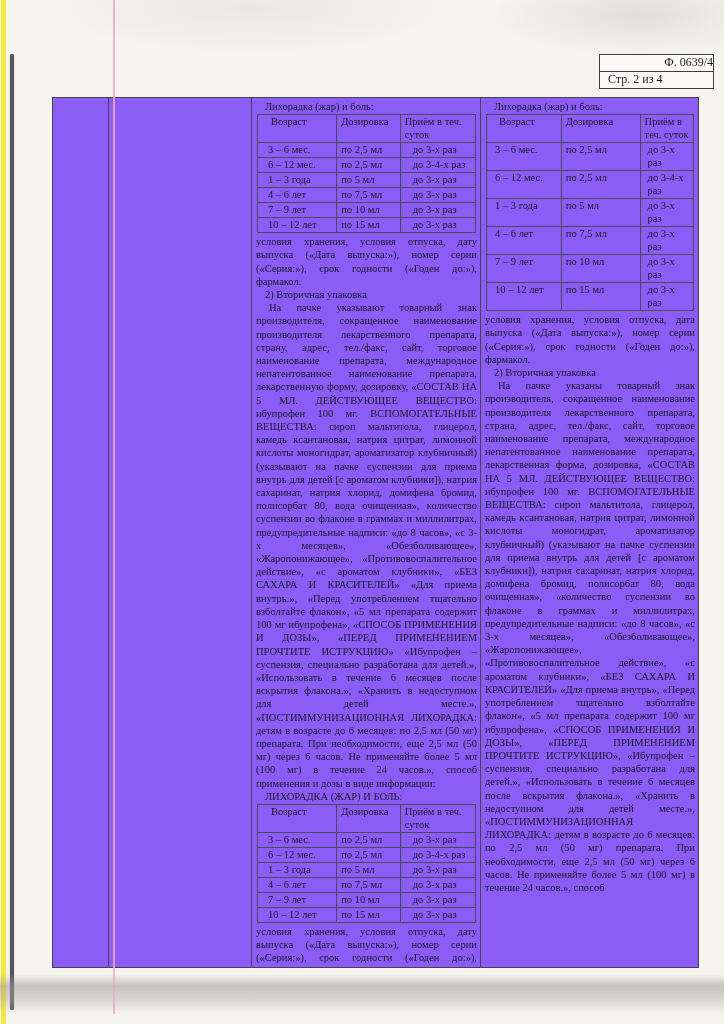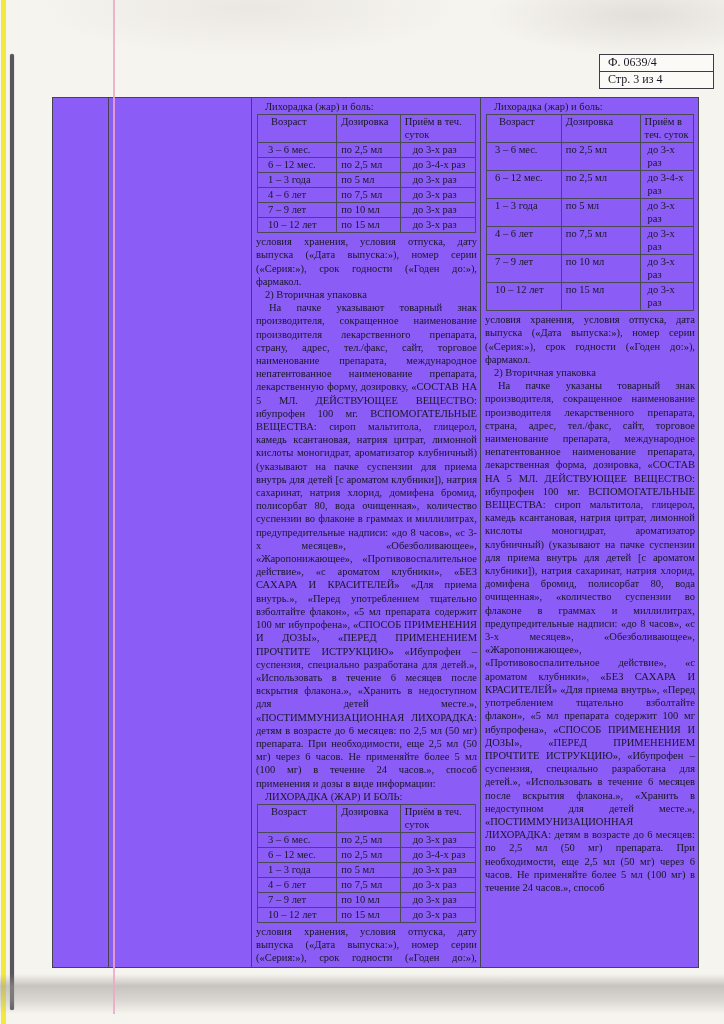--- a/index.html
+++ b/index.html
@@ -13,21 +13,21 @@
   }
   
   .strip-yellow{position:absolute;left:1px;top:0;width:5px;height:1024px;background:#f3e93e;}
   .line-dark{position:absolute;left:10px;top:54px;width:4px;height:956px;background:#56565c;border-radius:2px;box-shadow:0 0 1px #56565c;}
   .line-pink{position:absolute;left:113px;top:0;width:2px;height:1014px;background:#eda7c9;opacity:.85;z-index:5;}
   .bottom-band{position:absolute;left:0;top:974px;width:724px;height:40px;
     background:linear-gradient(to bottom, rgba(150,146,140,0) 0%, rgba(160,156,150,.55) 30%, rgba(175,171,165,.40) 65%, rgba(190,186,180,0) 100%);}
   
   .stamp{position:absolute;left:599px;top:54px;width:113px;border:1.4px solid #3c3c46;background:#fbfaf6;z-index:2;}
   .stamp div{padding:0 0 1px 8px;font-size:12px;line-height:15px;white-space:nowrap;}
-  .stamp div:first-child{border-bottom:1.2px solid #3c3c46;}
+  .stamp div:first-child{border-bottom:1.2px solid #3c3c46;text-align:right;}
   
   .frame{position:absolute;left:52px;top:97px;width:647px;height:871px;border:1.6px solid #44444e;display:flex;background:#8b5cf6;box-sizing:border-box;}
   .fcol{box-sizing:border-box;height:100%;overflow:hidden;}
   .fcol1{width:56px;border-right:1.3px solid #44444e;}
   .fcol2{width:143px;border-right:1.3px solid #44444e;}
   .fcol3{width:229px;border-right:1.3px solid #44444e;}
   .fcol4{flex:1;}
   
   .coltext{font-size:10.5px;line-height:13.2px;text-align:justify;padding:2px 3px 0 4px;}
   .coltext p{margin:0;}
@@ -51,21 +51,21 @@
   table.tbl-right td:nth-child(3){padding-left:7px;}
 </style>
 </head>
 <body>
 
 <div class="strip-yellow"></div>
 <div class="line-dark"></div>
 
 <div class="stamp">
   <div>Ф. 0639/4</div>
-  <div>Стр. 3 из 4</div>
+  <div>Стр. 2 из 4</div>
 </div>
 
 <div class="frame">
   <div class="fcol fcol1"></div>
   <div class="fcol fcol2"></div>
 
   <div class="fcol fcol3 coltext">
     <p class="ttl">Лихорадка (жар) и боль:</p>
     <table class="dose tbl-mid">
         <thead>

